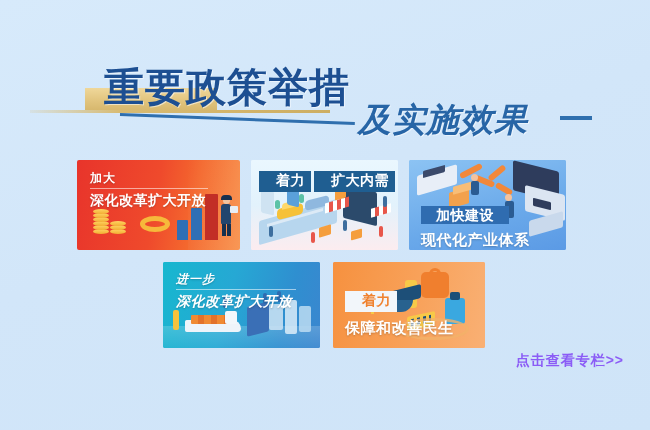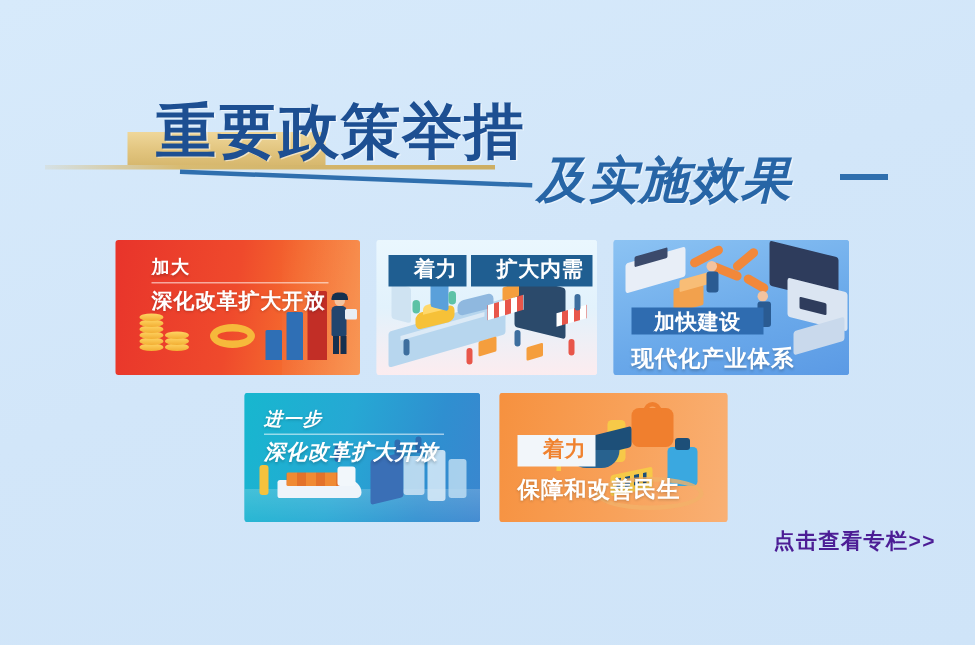--- a/index.html
+++ b/index.html
@@ -157,21 +157,21 @@
   .person-body { position: absolute; width: 10px; height: 20px; border-radius: 3px 3px 1px 1px; }
   .person-leg  { position: absolute; width: 4px; height: 12px; }
 
   
   .footer-link {
     position: absolute;
     right: 26px; top: 352px;
     font-size: 14px;
     font-weight: bold;
     letter-spacing: 1px;
-    color: #4c1d95;
+    color: #8b5cf6;
     cursor: pointer;
     white-space: nowrap;
   }
 </style>
 </head>
 <body>
 
 <div class="header">
   <div class="gold-rule"></div>
   <div class="gold-block"></div>
@@ -180,21 +180,21 @@
   <div class="title-line1">重要政策举措</div>
   <div class="title-line2">及实施效果</div>
   <div class="title-dash"></div>
 </div>
 
 <div class="card" id="card1">
 
   <div class="art" style="right:0;top:0;width:52px;height:90px;
        background:linear-gradient(100deg,rgba(255,255,255,0) 0%,rgba(255,255,255,0.14) 100%);"></div>
 
-  <div class="card-text" style="left:13px; top:11px;margin-left:11px;">
+  <div class="card-text" style="left:13px; top:11px;">
     <div class="ct-small">加大</div>
     <div class="rule-under" style="width:118px;"></div>
     <div class="ct-big">深化改革扩大开放</div>
   </div>
 
   <div class="coin-stack" style="left:16px; bottom:16px;">
     <div class="coin" style="left:0; bottom:0;"></div>
     <div class="coin" style="left:0; bottom:4px;"></div>
     <div class="coin" style="left:0; bottom:8px;"></div>
     <div class="coin" style="left:0; bottom:12px;"></div>

